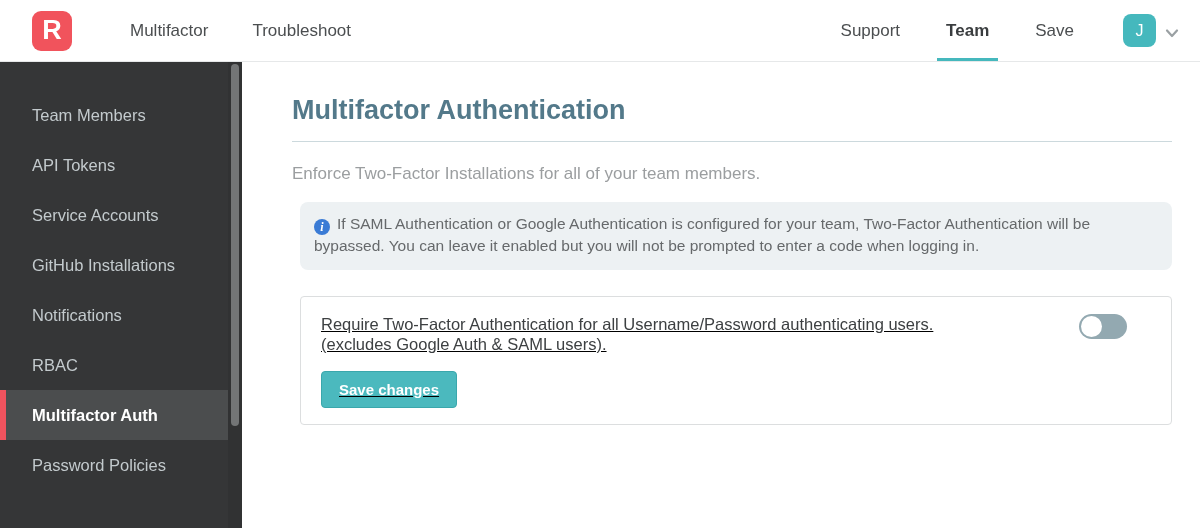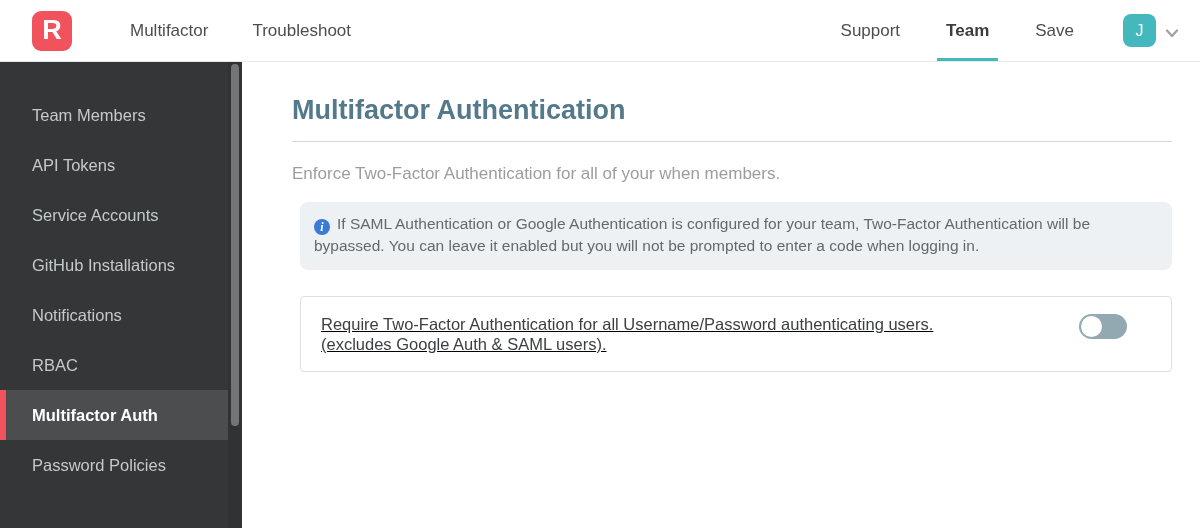--- a/index.html
+++ b/index.html
@@ -169,28 +169,29 @@
   <div class="side-item active">Multifactor Auth</div>
   <div class="side-item">Password Policies</div>
   <div class="scroll-track">
     <div class="scroll-thumb"></div>
   </div>
 </div>
 
 <div class="main">
   <h1 class="page-title">Multifactor Authentication</h1>
   <hr class="divider">
-  <p class="subtitle">Enforce Two-Factor Authentication for all of your when members.</p>
+  <p class="subtitle">Enforce Two-Factor Installations for all of your team members.</p>
 
   <div class="info-box">
     <span class="info-icon">i</span><span>If SAML Authentication or Google Authentication is configured for your team, Two-Factor Authentication will be bypassed. You can leave it enabled but you will not be prompted to enter a code when logging in.</span>
   </div>
 
   <div class="setting-card">
     <div class="setting-left">
       <div class="setting-text">Require Two-Factor Authentication for all Username/Password authenticating users.</div>
       <div class="setting-text">(excludes Google Auth &amp; SAML users).</div>
+      <button class="save-btn">Save changes</button>
     </div>
     <div class="toggle">
       <div class="knob"></div>
     </div>
   </div>
 </div>
 
 </body></html>

